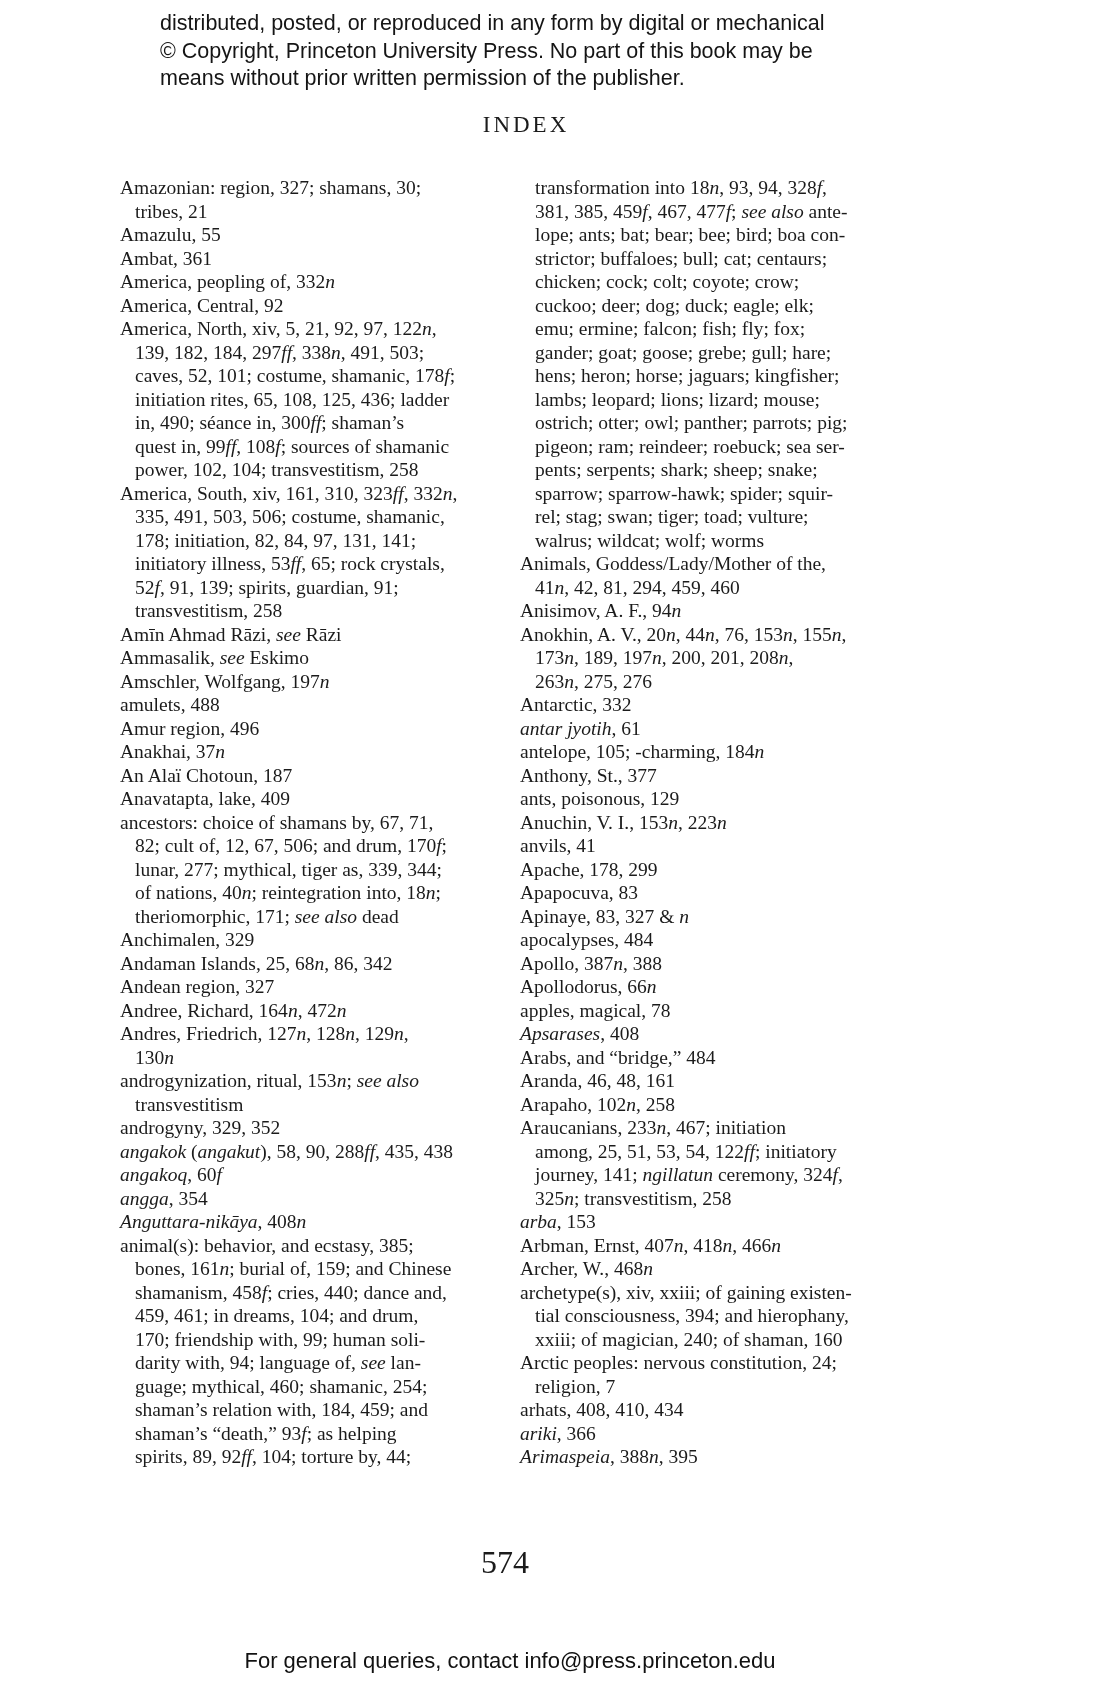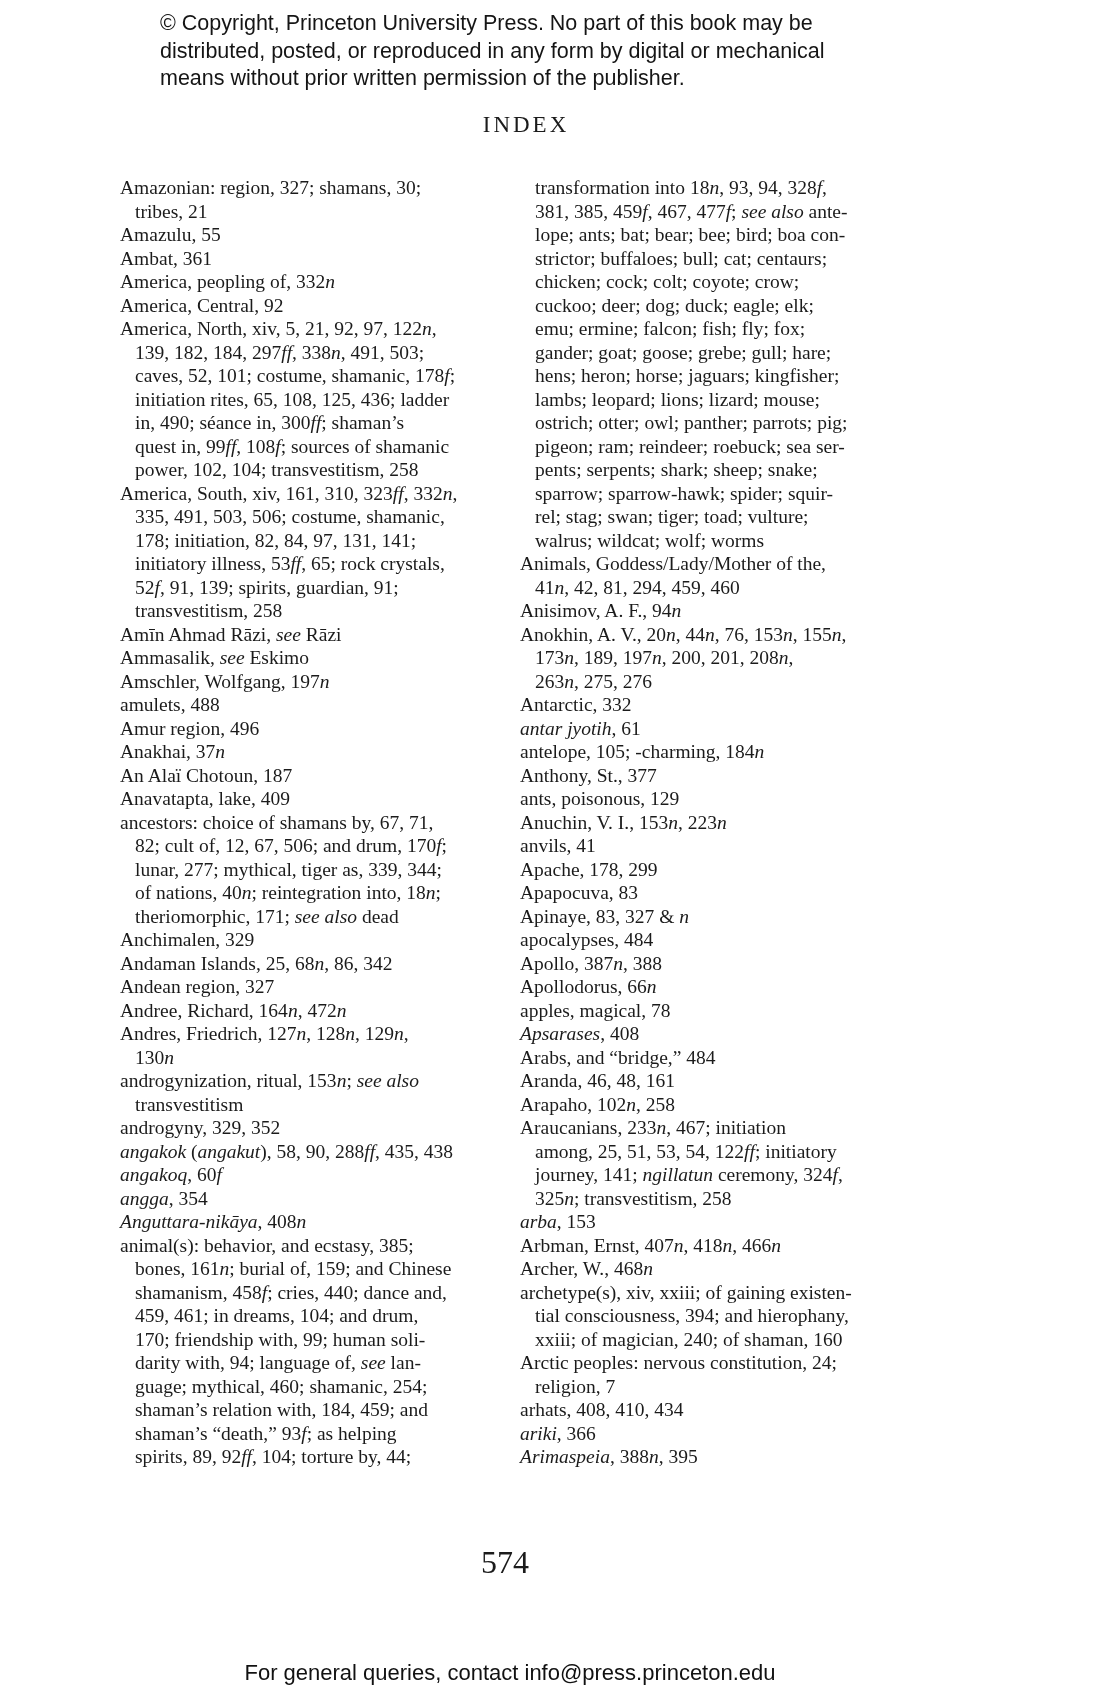--- a/index.html
+++ b/index.html
@@ -71,31 +71,30 @@
   }
   .contact {
     position: absolute;
     top: 1648px;
     left: 0;
     width: 1020px;
     text-align: center;
     font-family: "Liberation Sans", sans-serif;
     font-size: 22px;
     color: #111111;
-    margin-top: 12px;
   }
 </style>
 </head>
 <body>
 
 <div class="page">
 
   <div class="copyright" id="copyright">
+      <div>distributed, posted, or reproduced in any form by digital or mechanical</div>
       <div>© Copyright, Princeton University Press. No part of this book may be</div>
-      <div>distributed, posted, or reproduced in any form by digital or mechanical</div>
       <div>means without prior written permission of the publisher.</div>
     </div>
 
   <h1 class="index-title">INDEX</h1>
 
   <div class="columns">
     <div class="col" id="col-left">
         <div class="line">Amazonian: region, 327; shamans, 30;</div>
         <div class="line cont">tribes, 21</div>
         <div class="line">Amazulu, 55</div>

